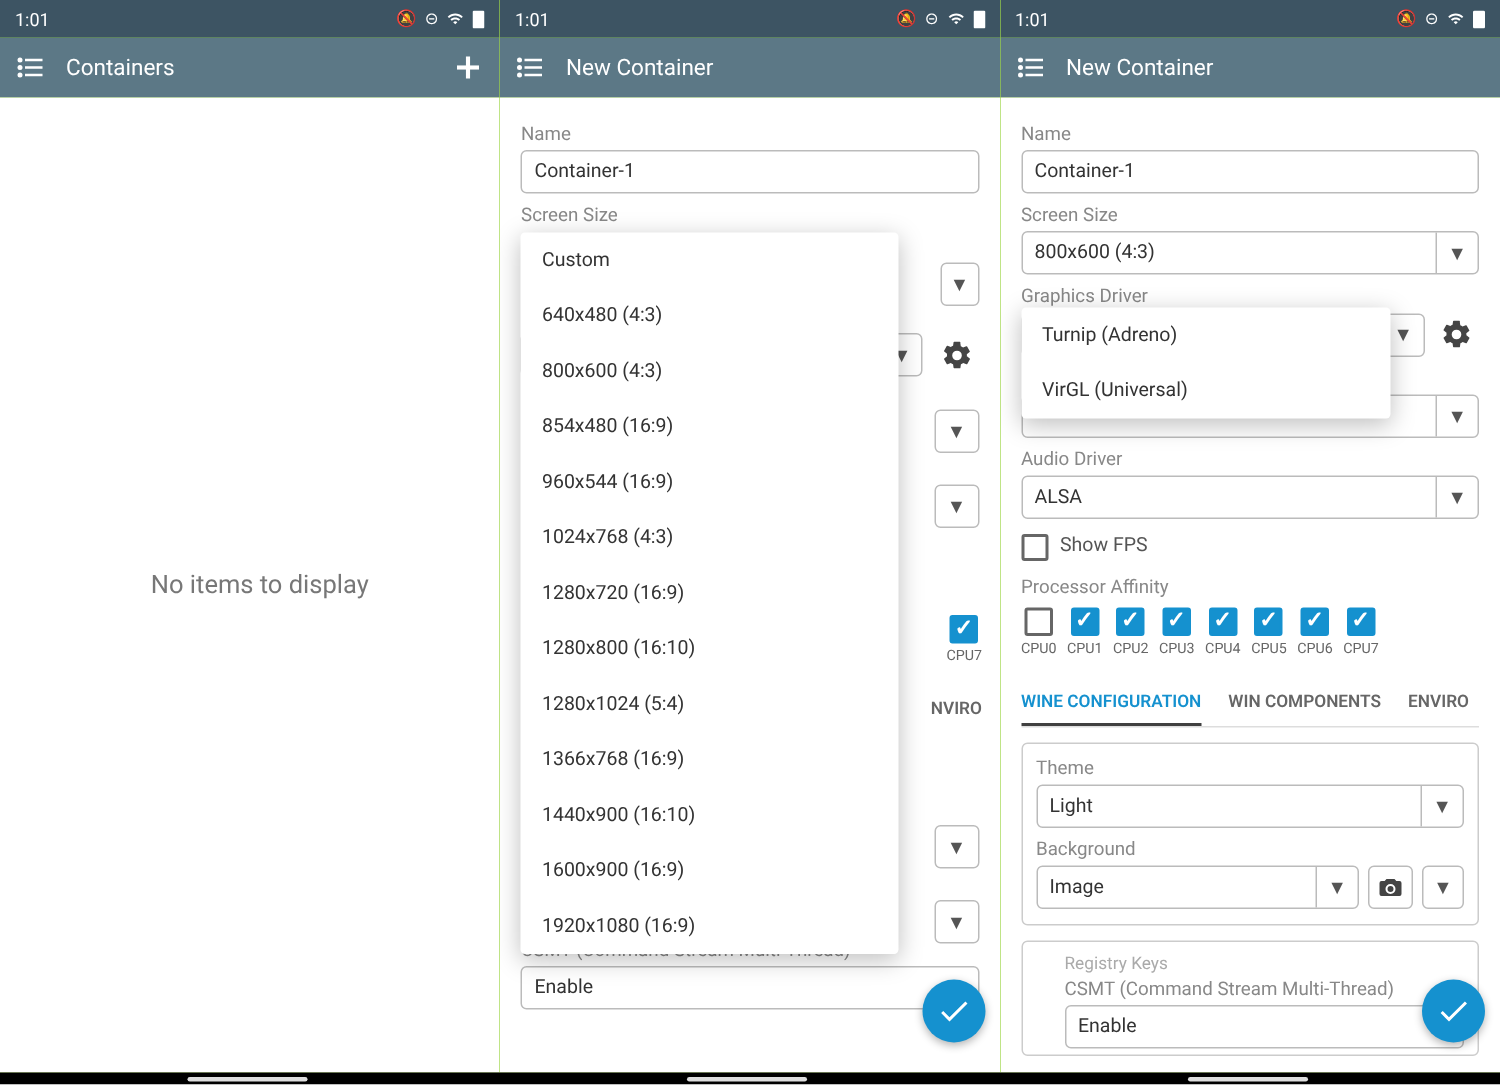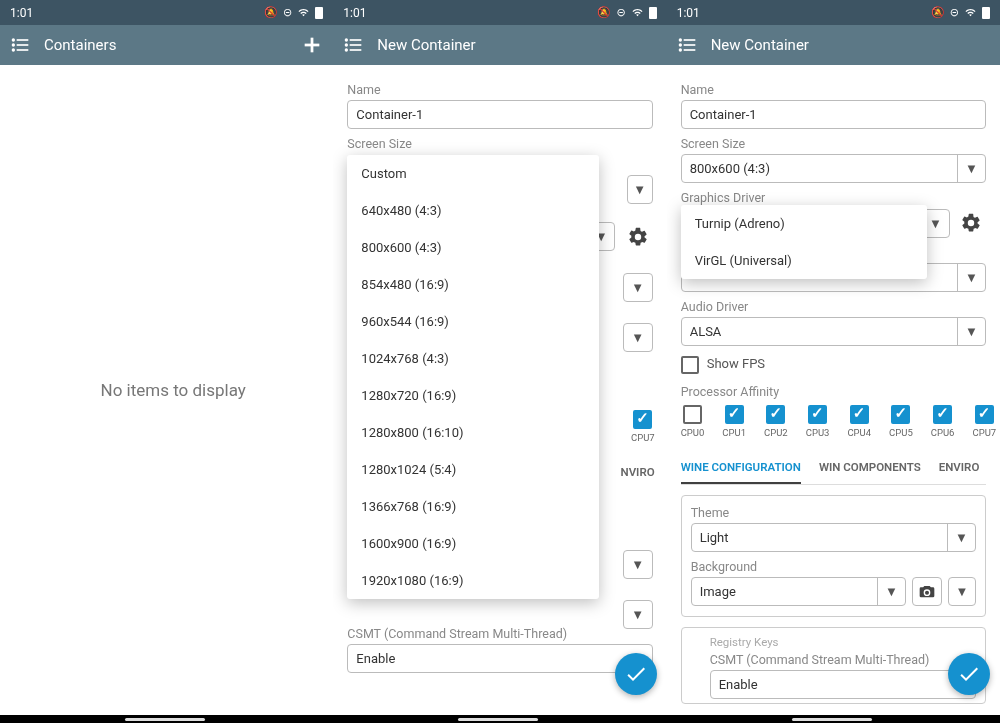--- a/index.html
+++ b/index.html
@@ -91,21 +91,21 @@
     justify-content: space-between;
     font-size: 13px;
     color: #333;
   }
   .select .val { padding-left: 8px; flex: 1; }
   .select .chev { width: 28px; height: 100%; border-left: 1px solid #bbb; display:flex; align-items:center; justify-content:center; color:#555; }
   .row { display:flex; gap:6px; align-items:center; }
   .gear { width:30px; height:30px; display:flex; align-items:center; justify-content:center; }
   .checkbox-row { display:flex; gap:8px; margin-top:10px; }
   .checkbox { width:18px; height:18px; border:2px solid #666; border-radius:2px; }
-  .cpu-row { display:flex; gap:18px; margin-top:6px; flex-wrap:nowrap;text-align:right; }
+  .cpu-row { display:flex; gap:7px; margin-top:6px; flex-wrap:nowrap;text-align:right; }
   .cpu-item { display:flex; flex-direction:column; align-items:center; gap:3px; font-size:9.5px; color:#666; }
   .cpu-check { width:19px; height:19px; border:2px solid #666; border-radius:2px; }
   .cpu-check.on { background:#1591cf; border-color:#1591cf; position:relative; }
   .cpu-check.on::after { content:"✓"; color:#fff; position:absolute; top:-3px; left:1px; font-size:15px; font-weight:bold; }
   .tabs { display:flex; gap:18px; margin-top:14px; font-size:11.5px; font-weight:600; color:#666; border-bottom:1px solid #ddd; }
   .tab { padding:8px 0; white-space:nowrap; }
   .tab.active { color:#1591cf; border-bottom:2px solid #404040; }
   .group-box { border:1px solid #ccc; border-radius:4px; padding:7px 9px 10px 9px; margin-top:10px; }
   .group-title { font-size:11.5px; color:#aaa; margin-bottom:3px; }
   .fab {
@@ -287,20 +287,21 @@
           <div class="option">Custom</div>
           <div class="option">640x480 (4:3)</div>
           <div class="option">800x600 (4:3)</div>
           <div class="option">854x480 (16:9)</div>
           <div class="option">960x544 (16:9)</div>
           <div class="option">1024x768 (4:3)</div>
           <div class="option">1280x720 (16:9)</div>
           <div class="option">1280x800 (16:10)</div>
           <div class="option">1280x1024 (5:4)</div>
           <div class="option">1366x768 (16:9)</div>
+          <div class="option">1440x900 (16:10)</div>
           <div class="option">1600x900 (16:9)</div>
           <div class="option">1920x1080 (16:9)</div>
         </div>
 
       <div class="fab">
         <svg width="24" height="24" viewBox="0 0 24 24">
             <path d="M9 16.17 4.83 12l-1.42 1.41L9 19 21 7l-1.41-1.41z"></path>
           </svg>
       </div>
     </div>

